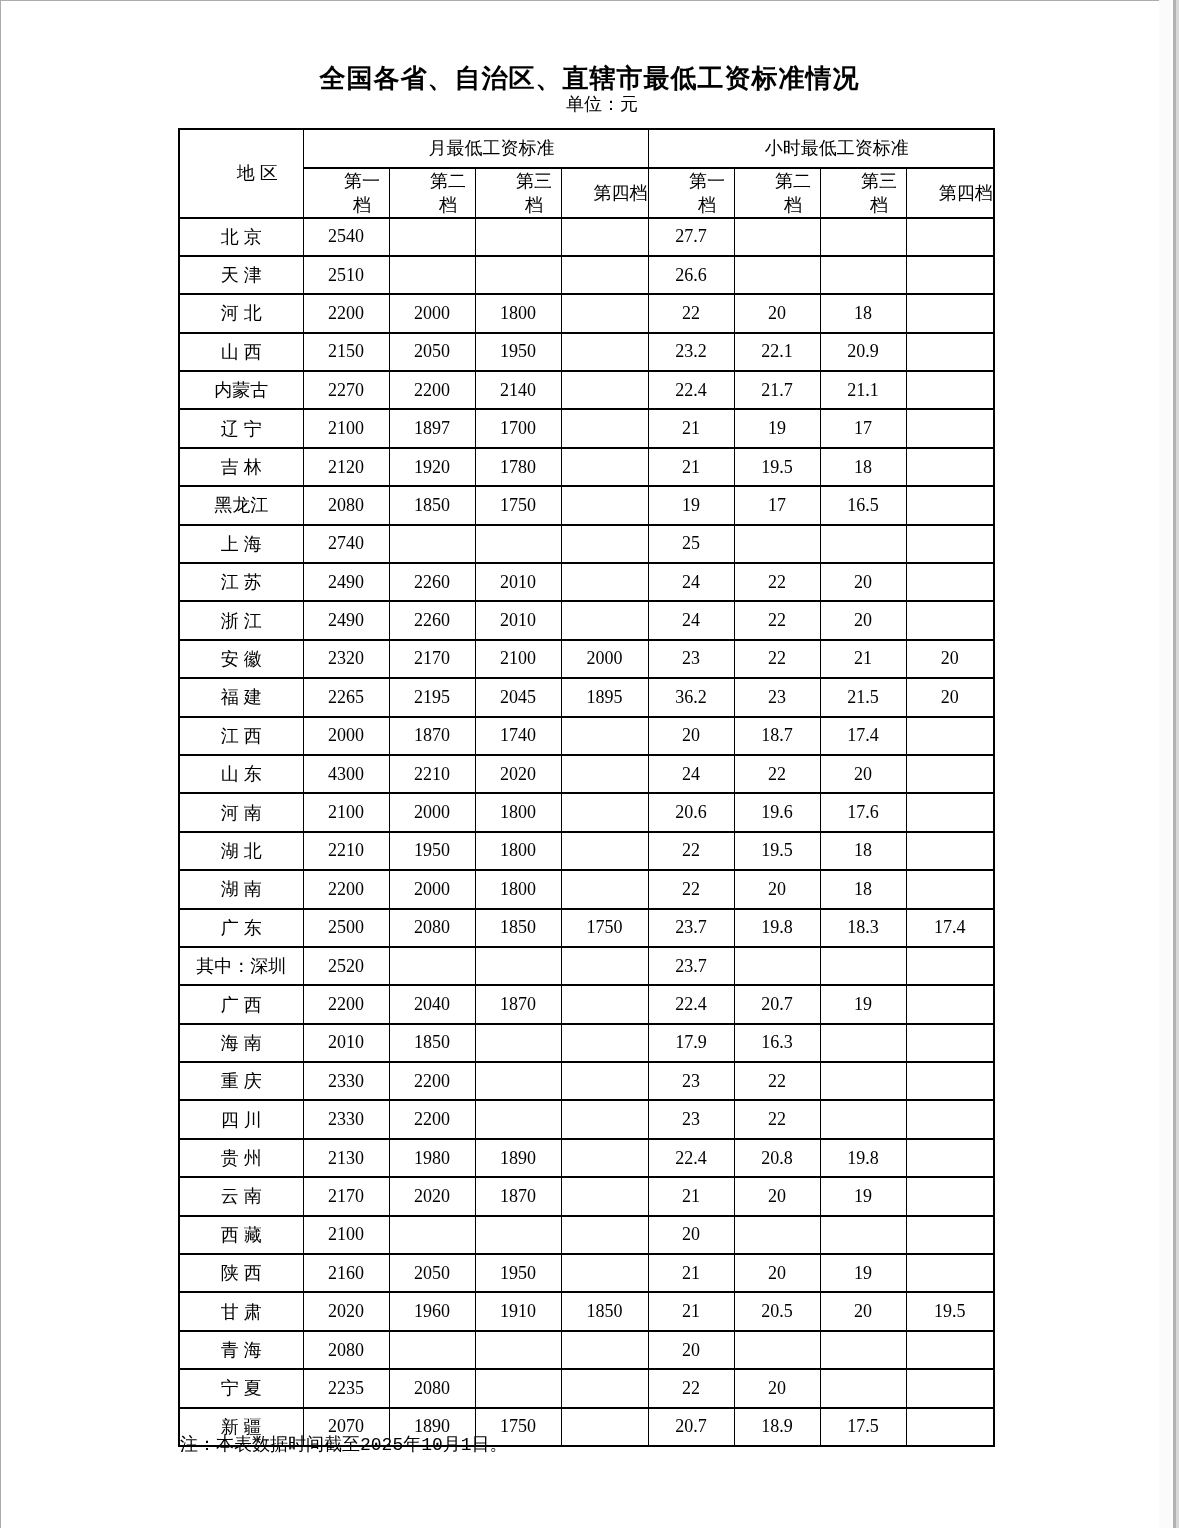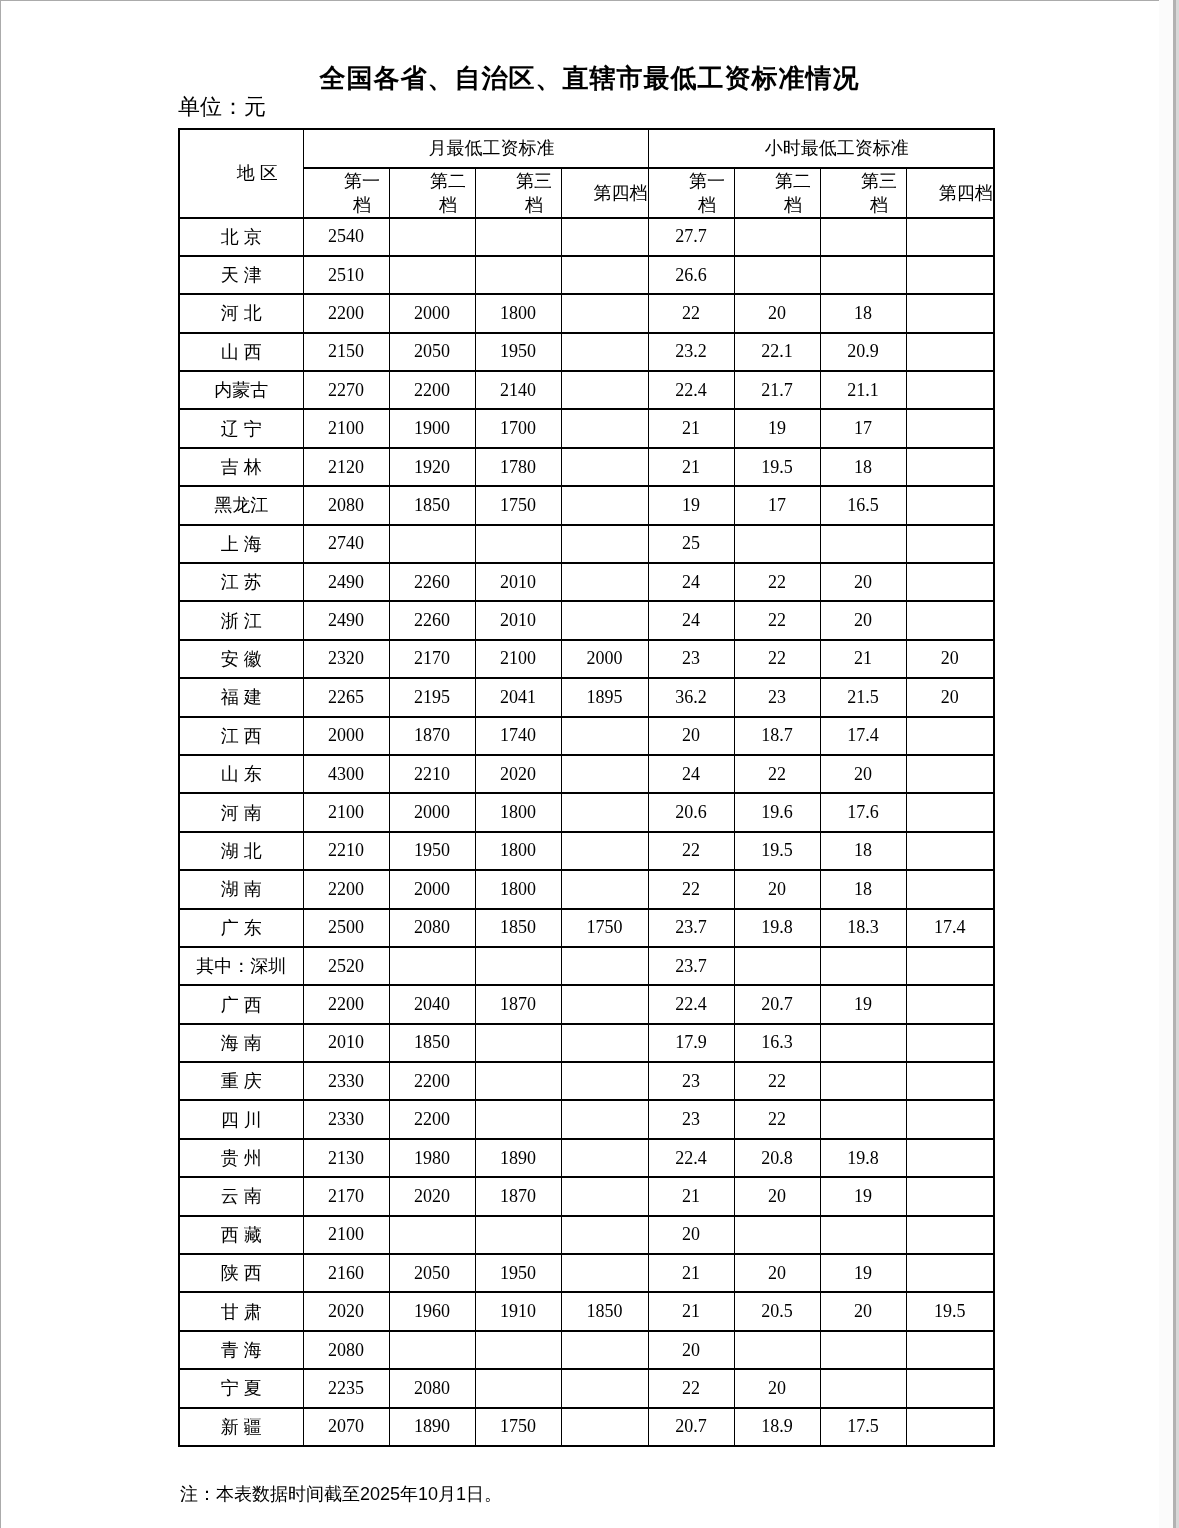--- a/index.html
+++ b/index.html
@@ -24,24 +24,24 @@
     position: absolute;
     top: 61px; left: 0;
     width: 1179px;
     text-align: center;
     font-size: 26px;
     font-weight: bold;
     letter-spacing: 1px;
   }
   .unit {
     position: absolute;
-    top: 92px; left: 178px;
+    top: 92px; left: 196px;
     width: 812px;
-    text-align: left;
-    font-size: 22px;
+    text-align: center;
+    font-size: 18px;
   }
   table.wage {
     position: absolute;
     left: 178px; top: 128px;
     width: 815px;
     border-collapse: collapse;
     table-layout: fixed;
     text-align: center;
     border: 2px solid #000;
   }
@@ -60,23 +60,23 @@
     padding-left: 32px;
   }
   .wage tbody td { height: 36.4px; }
   .wage td.region { font-size: 18px; margin-left: 47px; }
   .wage td.num {
     font-family: "Liberation Serif", serif;
     font-size: 18px;
   }
   .note {
     position: absolute;
-    left: 180px; top: 1482px;
+    left: 180px; top: 1432px;
     font-size: 18px;
-    font-family: Liberation Sans, sans-serif;
+    font-family: Liberation Mono, monospace;
   }
 </style>
 </head>
 <body>
 
 <div class="edge-top"></div>
 <div class="edge-left"></div>
 <div class="right-gutter"></div>
 <div class="right-line"></div>
 <div class="right-edge"></div>
@@ -165,21 +165,21 @@
         <td class="num">2140</td>
         <td class="num"></td>
         <td class="num">22.4</td>
         <td class="num">21.7</td>
         <td class="num">21.1</td>
         <td class="num"></td>
       </tr>
       <tr>
     <td class="region">辽 宁</td>
   <td class="num">2100</td>
-        <td class="num">1900</td>
+        <td class="num">1897</td>
         <td class="num">1700</td>
         <td class="num"></td>
         <td class="num">21</td>
         <td class="num">19</td>
         <td class="num">17</td>
         <td class="num"></td>
       </tr>
       <tr>
     <td class="region">吉 林</td>
   <td class="num">2120</td>
@@ -243,21 +243,21 @@
         <td class="num">2000</td>
         <td class="num">23</td>
         <td class="num">22</td>
         <td class="num">21</td>
         <td class="num">20</td>
       </tr>
       <tr>
     <td class="region">福 建</td>
   <td class="num">2265</td>
         <td class="num">2195</td>
-        <td class="num">2041</td>
+        <td class="num">2045</td>
         <td class="num">1895</td>
         <td class="num">36.2</td>
         <td class="num">23</td>
         <td class="num">21.5</td>
         <td class="num">20</td>
       </tr>
       <tr>
     <td class="region">江 西</td>
   <td class="num">2000</td>
         <td class="num">1870</td>

